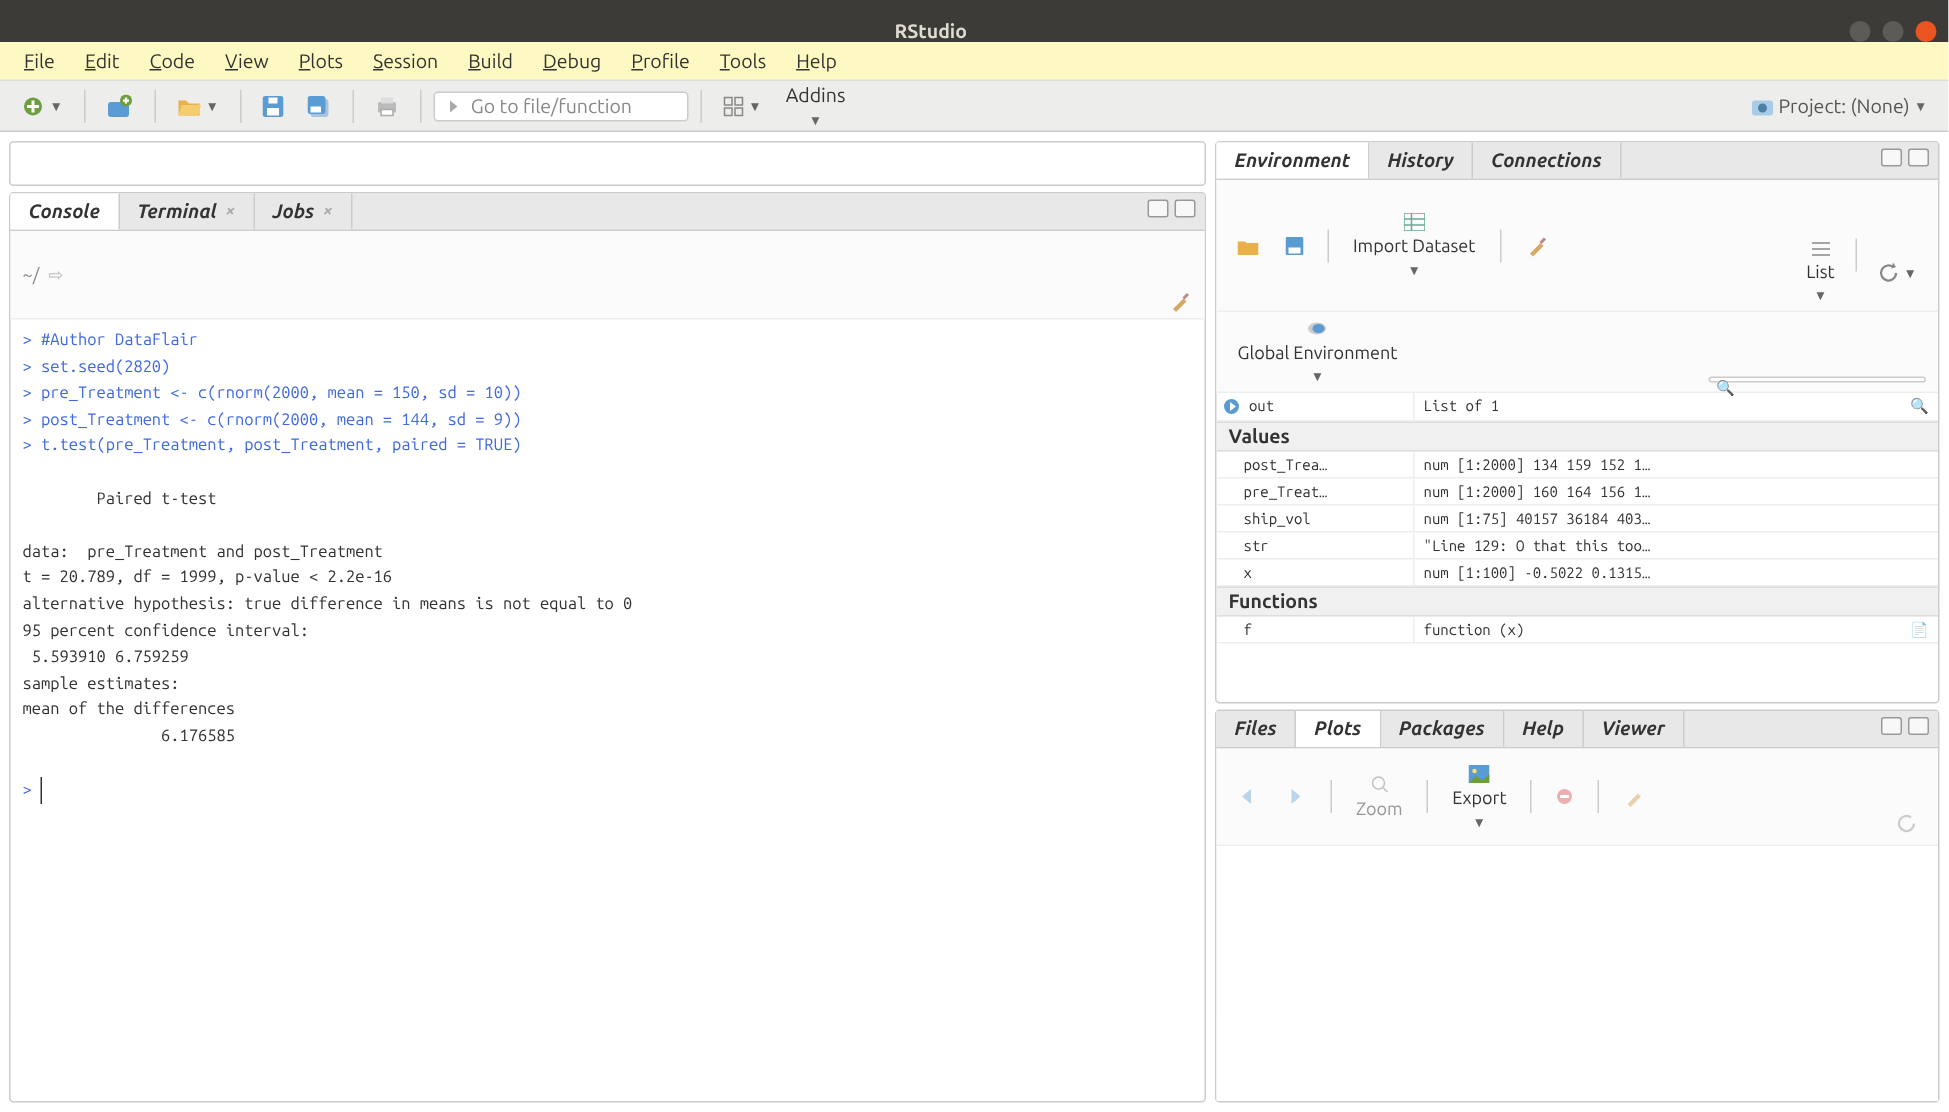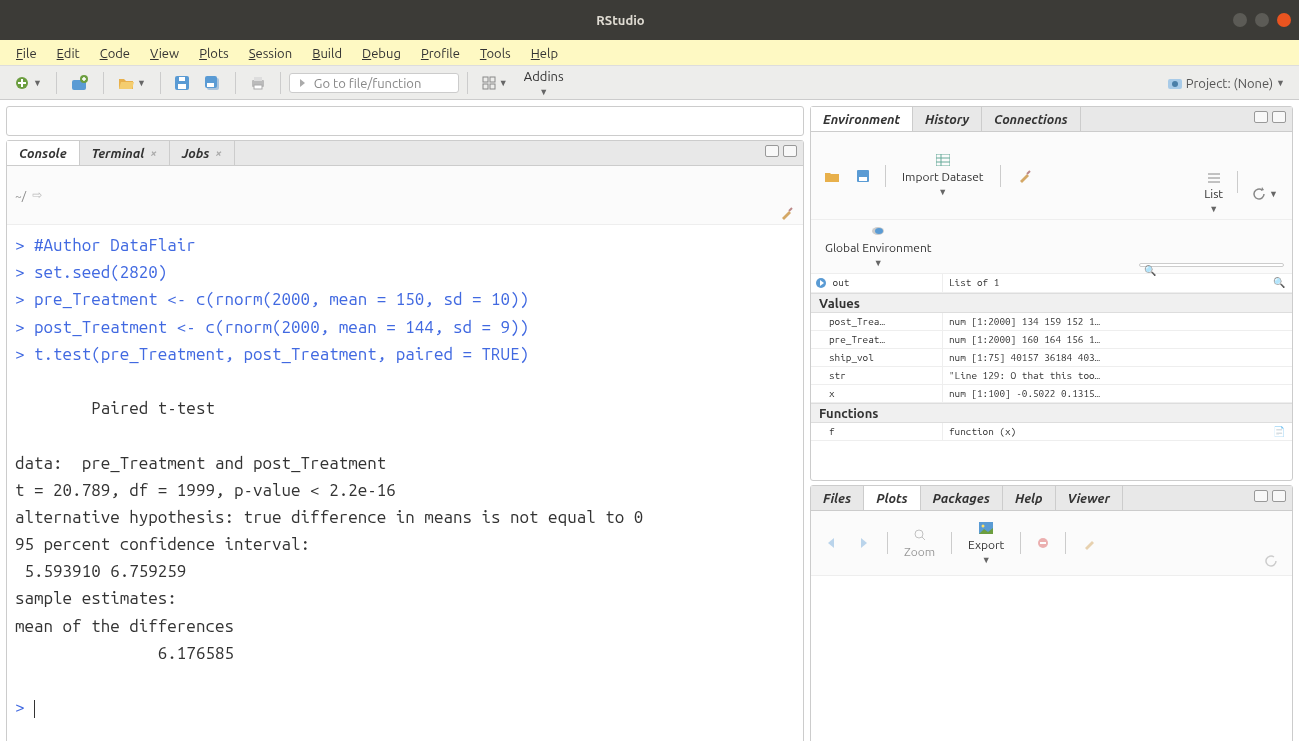--- a/index.html
+++ b/index.html
@@ -1,17 +1,17 @@
 <!DOCTYPE html>
 <html><head>
 <meta charset="utf-8">
 <style>
 * { box-sizing: border-box; margin: 0; padding: 0; }
 body { font-family: "Ubuntu", "Segoe UI", sans-serif; font-size: 13px; background: #fff; color: #333; overflow: hidden; width: 1299px; height: 741px; }
-.titlebar { background: #3c3b37; color: #dfdbd2; height: 40px; display: flex; align-items: center; padding: 0 8px; }
+.titlebar { background: #3c3b37; color: #dfdbd2; height: 28px; display: flex; align-items: flex-end; padding: 0 8px; }
 .titlebar .title { flex: 1; text-align: center; font-weight: bold; font-size: 13px; }
 .titlebar .win-btns { display: flex; gap: 8px; }
 .win-btn { width: 14px; height: 14px; border-radius: 50%; }
 .win-min { background: #5c5b56; }
 .win-max { background: #5c5b56; }
 .win-close { background: #e95420; }
 .menubar { background: #fef9c3; height: 26px; display: flex; align-items: center; padding: 0 8px; border-bottom: 1px solid #ddd; gap: 4px; }
 .menubar .menu-item { padding: 2px 8px; cursor: pointer; }
 .menubar .menu-item u { text-decoration: underline; }
 .toolbar { background: #ededeb; height: 34px; display: flex; align-items: center; padding: 0 8px; border-bottom: 1px solid #ccc; gap: 4px; }
@@ -25,21 +25,21 @@
 .pane { border: 1px solid #ccc; border-radius: 3px; background: #fff; display: flex; flex-direction: column; }
 .pane-header { background: linear-gradient(#f5f5f5,#e8e8e8); padding: 4px 8px; display: flex; align-items: center; border-bottom: 1px solid #ccc; font-weight: bold; margin-top: 33px; }
 .pane-ctrls { margin-left: auto; display: flex; gap: 4px; }
 .pane-ctrl-icon { width: 14px; height: 12px; border: 1px solid #999; border-radius: 2px; cursor: pointer; background: #f8f8f8; }
 .tabs { display: flex; background: #e8e8e8; border-bottom: 1px solid #ccc; font-style: italic; }
 .tab { padding: 5px 12px; background: #e8e8e8; cursor: pointer; font-weight: bold; display: flex; align-items: center; gap: 6px; border-right: 1px solid #ccc; }
 .tab.active { background: #fff; }
 .tab-close { color: #aaa; font-size: 11px; }
 .sub-toolbar { display: flex; align-items: center; padding: 3px 8px; border-bottom: 1px solid #eee; background: #fbfbfb; gap: 6px; font-size: 12px; }
 .sub-toolbar-right { margin-left: auto; display: flex; gap: 4px; margin-top: 36px; }
-.console-body { flex: 1; padding: 6px 8px; font-family: "Ubuntu Mono", "Consolas", monospace; font-size: 17px; line-height: 1.6; overflow: auto; white-space: pre; }
+.console-body { flex: 1; padding: 6px 8px; font-family: "Ubuntu Mono", "Consolas", monospace; font-size: 11px; line-height: 1.6; overflow: auto; white-space: pre; }
 .console-prompt { color: #4169e1; }
 .console-cmd { color: #4169e1; }
 .console-out { color: #333; }
 .cursor { display: inline-block; width: 1px; height: 18px; background: #333; vertical-align: middle; }
 .env-section-hdr { background: #f0f0f0; padding: 2px 8px; font-weight: bold; border-bottom: 1px solid #ddd; border-top: 1px solid #ddd; }
 .env-row { display: flex; border-bottom: 1px solid #eee; font-family: "Ubuntu Mono", monospace; font-size: 10px; }
 .env-name { width: 132px; padding: 3px 6px 3px 18px; white-space: nowrap; overflow: hidden; text-overflow: ellipsis; border-right: 1px solid #eee; }
 .env-value { flex: 1; padding: 3px 6px; white-space: nowrap; overflow: hidden; text-overflow: ellipsis; }
 .env-scroll { overflow-y: scroll; flex: 1; }
 .search-box { border: 1px solid #ccc; border-radius: 10px; padding: 1px 8px 1px 22px; width: 145px; font-size: 12px; background: #fff; position: relative; }

